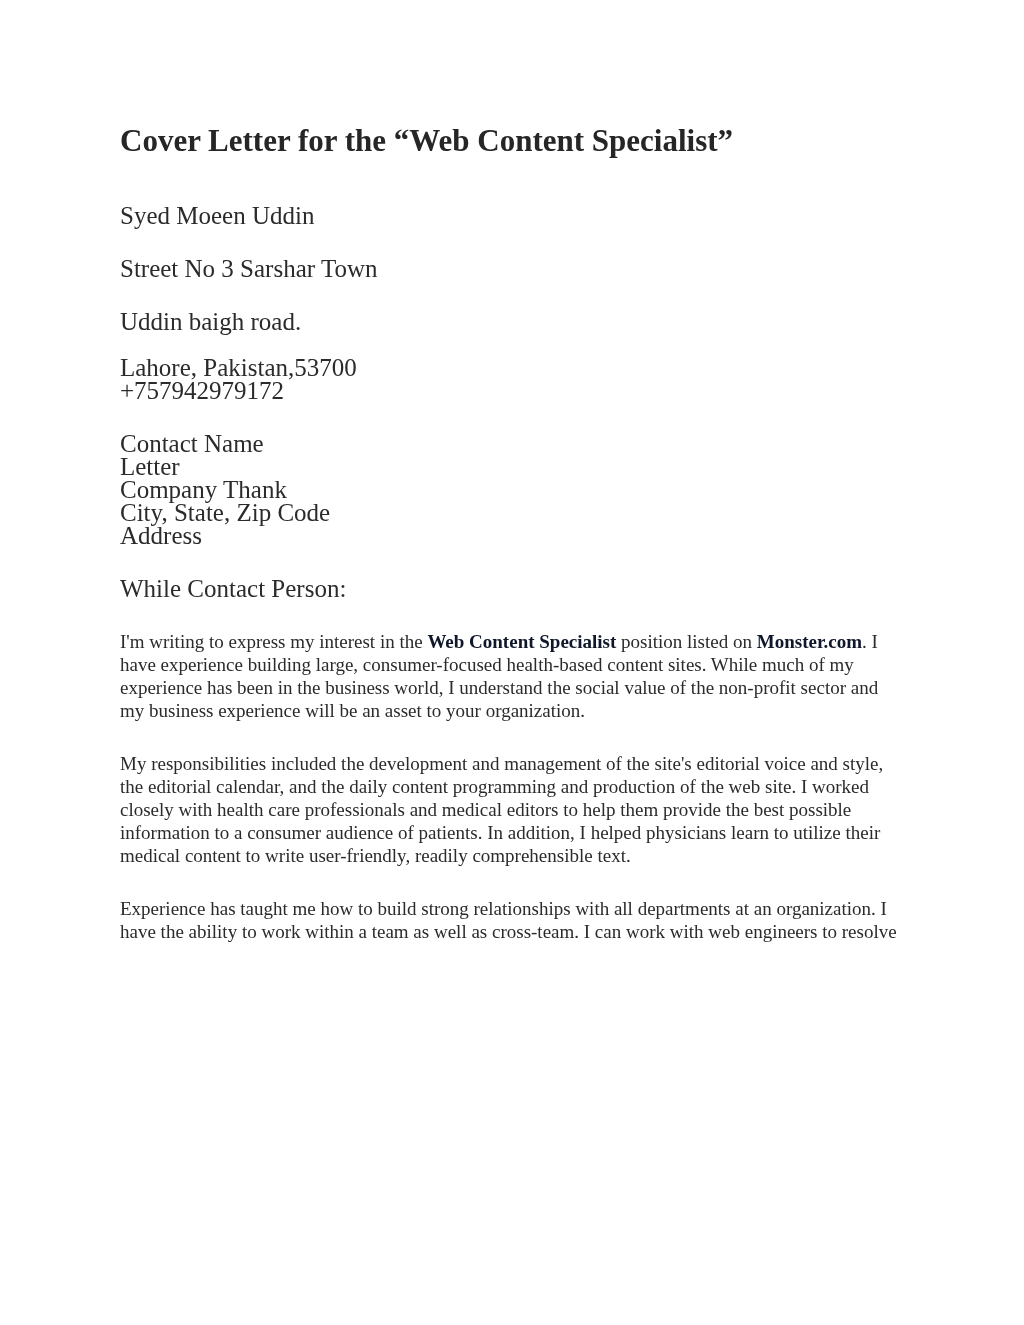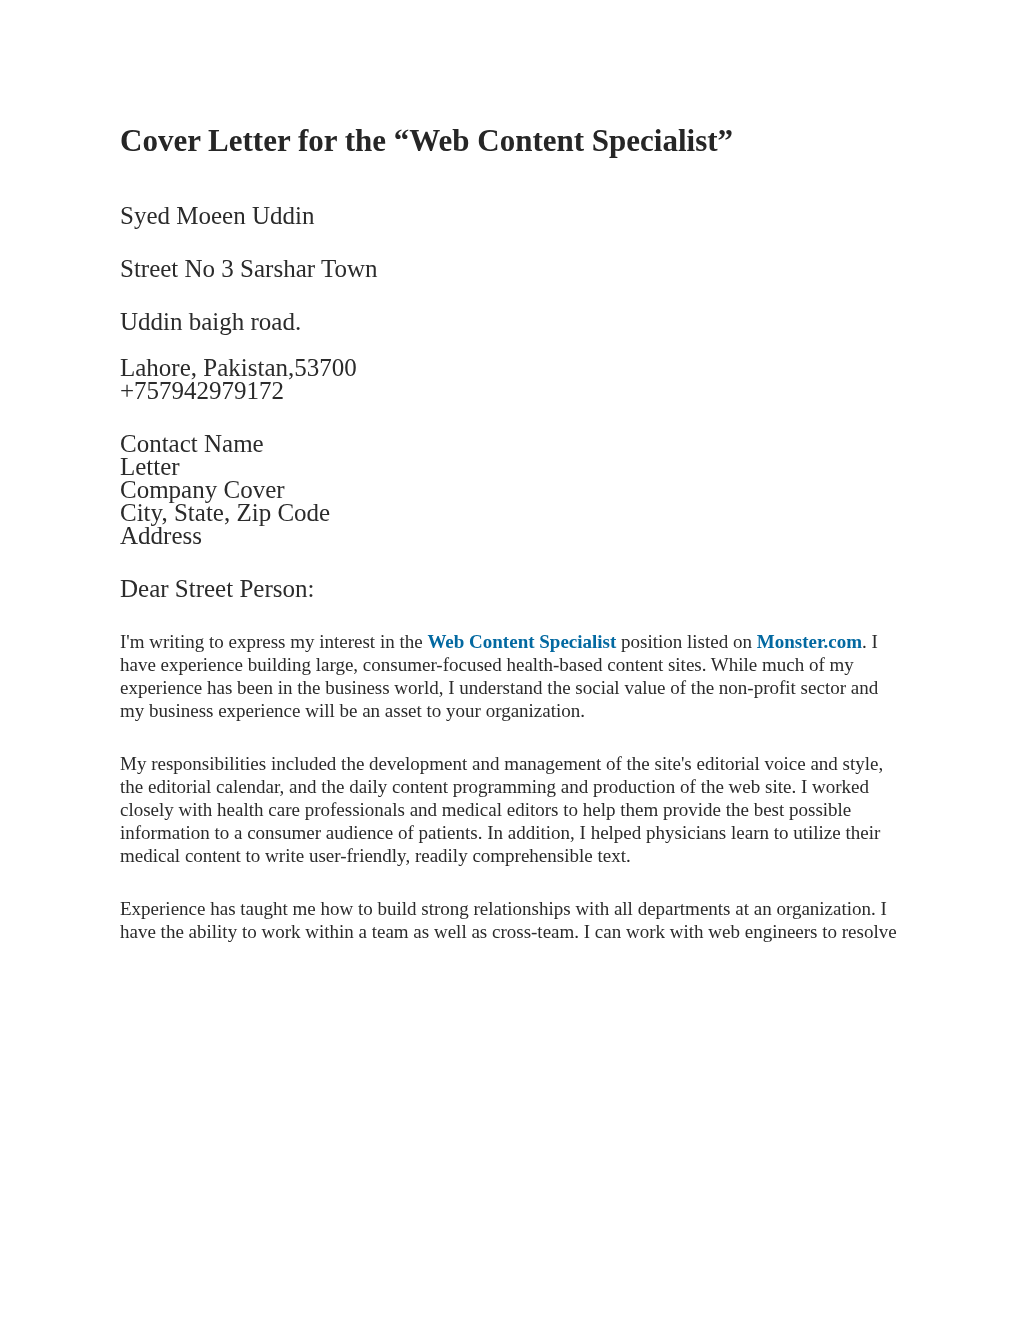--- a/index.html
+++ b/index.html
@@ -45,21 +45,21 @@
     margin-bottom: 23px;
   }
   .para {
     font-size: 19px;
     line-height: 23px;
     margin: 0 0 30px 0;
     text-align: left;
   }
   .para b {
     font-weight: bold;
-    color: #0369a1;
+    color: #0f172a;
   }
   .sig-label {
     margin-bottom: 22px;
   }
 </style>
 </head>
 <body>
 
 <div class="page">
   <div class="content">
@@ -73,26 +73,26 @@
     <div class="line road-line">Uddin baigh road.</div>
 
     <div class="group">
       <div class="gline">Lahore, Pakistan,53700</div>
       <div class="gline">+757942979172</div>
     </div>
 
     <div class="group">
       <div class="gline">Contact Name</div>
       <div class="gline">Letter</div>
-      <div class="gline">Company Cover</div>
+      <div class="gline">Company Thank</div>
       <div class="gline">City, State, Zip Code</div>
       <div class="gline">Address</div>
     </div>
 
-    <div class="line">Dear Street Person:</div>
+    <div class="line">While Contact Person:</div>
 
     <p class="para"><span>I'm writing to express my interest in the </span><b>Web Content Specialist</b><span> position listed on </span><b>Monster.com</b><span>. I have experience building large, consumer-focused health-based content sites. While much of my experience has been in the business world, I understand the social value of the non-profit sector and my business experience will be an asset to your organization.</span></p>
 
     <p class="para">My responsibilities included the development and management of the site's editorial voice and style, the editorial calendar, and the daily content programming and production of the web site. I worked closely with health care professionals and medical editors to help them provide the best possible information to a consumer audience of patients. In addition, I helped physicians learn to utilize their medical content to write user-friendly, readily comprehensible text.</p>
 
     <p class="para">Experience has taught me how to build strong relationships with all departments at an organization. I have the ability to work within a team as well as cross-team. I can work with web engineers to resolve technical issues and implement technical enhancements, work with the development department to implement design and functional enhancements, and monitor site statistics and conduct search engine optimization.</p>
 
     <div class="line">Thank you for your consideration.</div>
 
     <div class="line sig-label">Pakistan</div>

